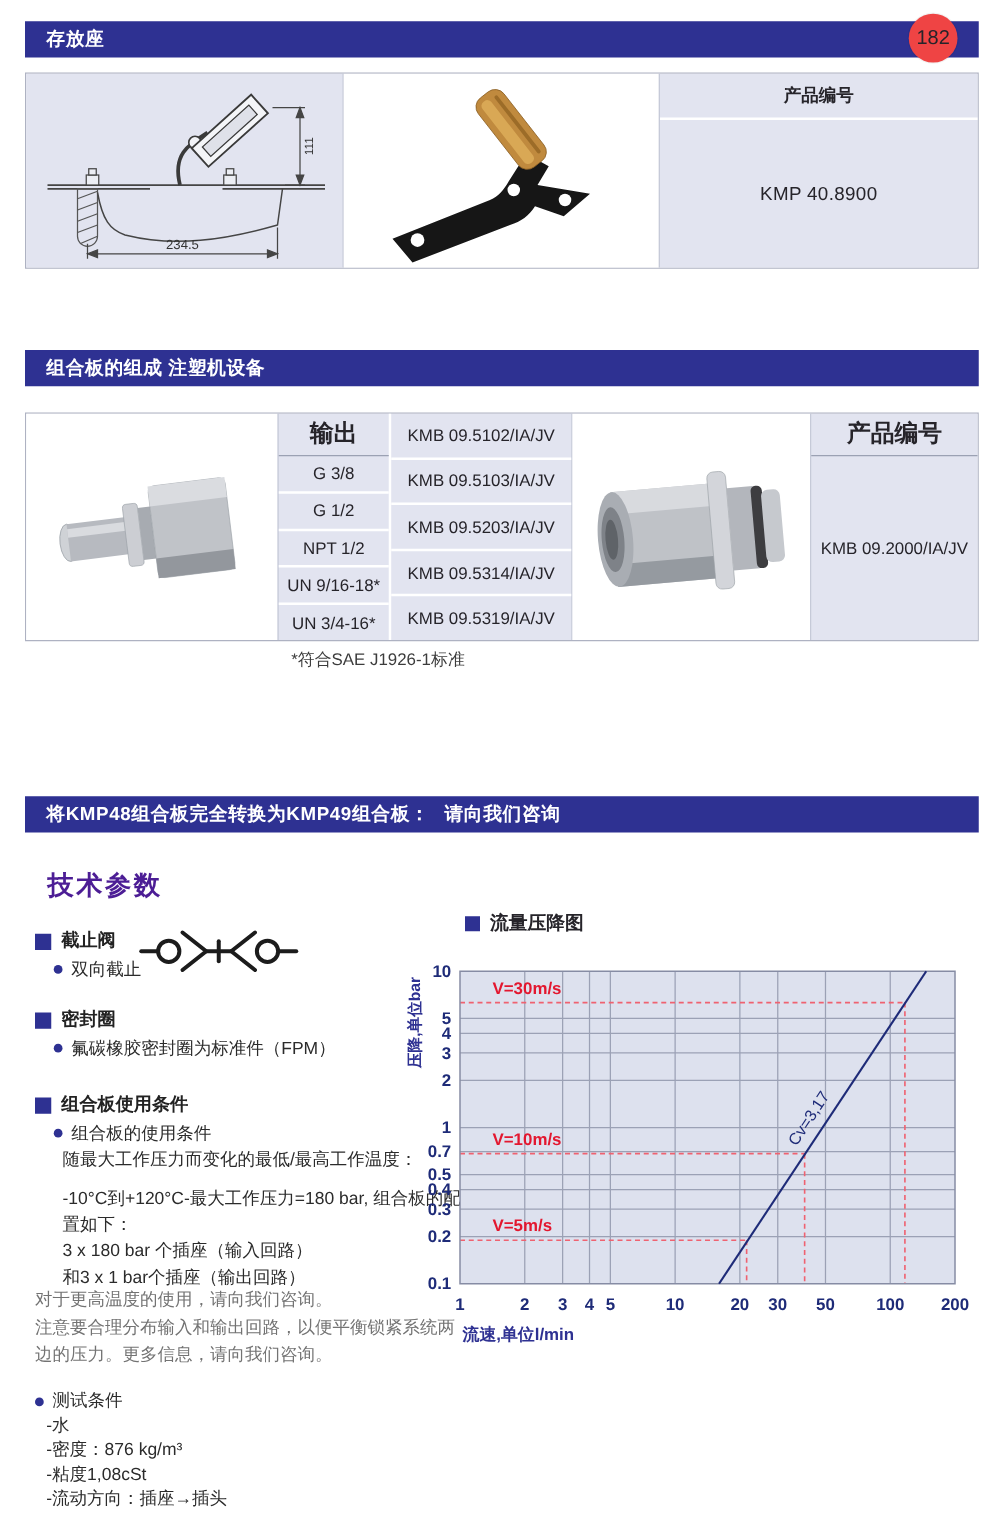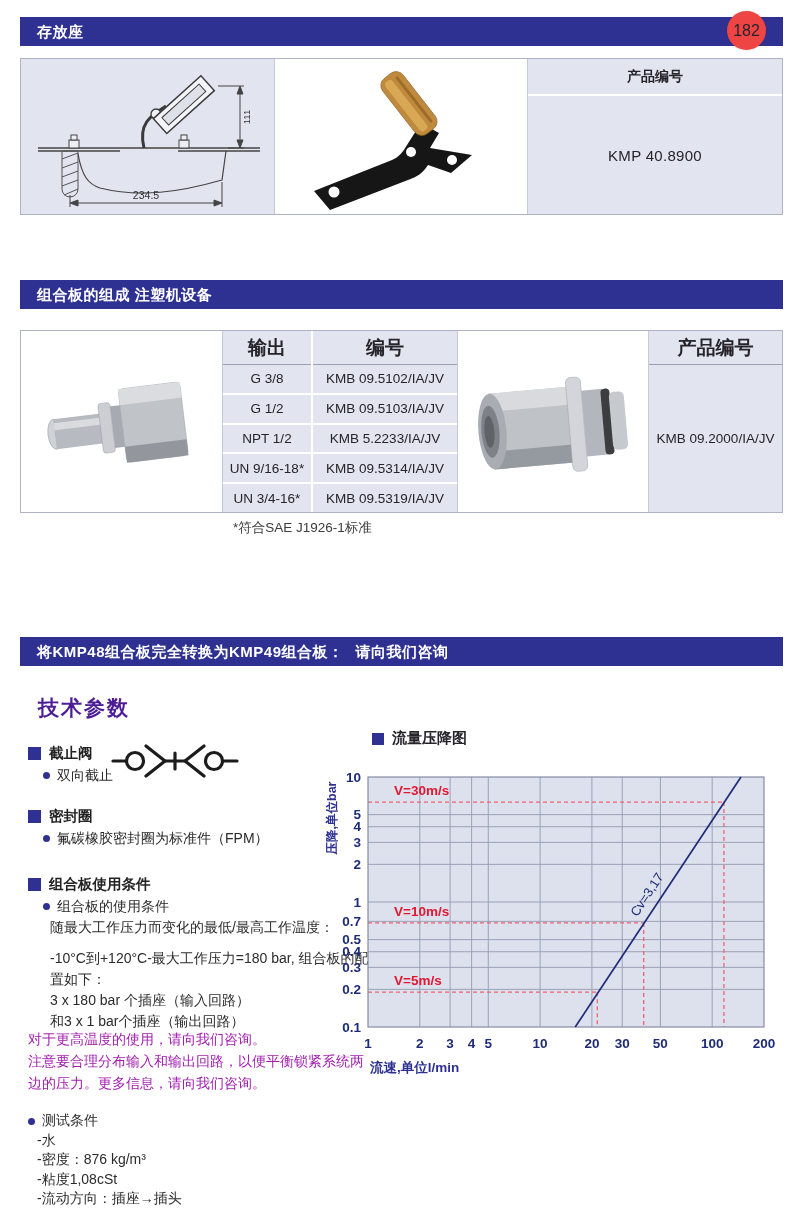--- a/index.html
+++ b/index.html
@@ -49,21 +49,21 @@
   .tech-heading{position:absolute;left:38px;top:694px;font-size:21px;font-weight:bold;
                 color:#4c1d95;letter-spacing:2px;}
   .block{position:absolute;left:28px;width:352px;font-size:14px;line-height:21px;color:#2b2b2b;}
   .btitle{display:flex;align-items:center;font-weight:bold;font-size:14.5px;color:#222;}
   .sq{width:13px;height:13px;background:#2e3192;margin-right:8px;flex:none;}
   .sq.sm{width:12px;height:12px;}
   .brow{display:flex;padding-left:15px;margin-top:1px;}
   .dot{width:7px;height:7px;border-radius:50%;background:#2e3192;margin:7px 7px 0 0;flex:none;}
   .bline{padding-left:22px;}
   .bline.sp{margin-top:10px;}
-  .notes{position:absolute;left:28px;top:1028px;width:338px;font-size:14px;line-height:22px;color:#a21caf;}
+  .notes{position:absolute;left:28px;top:1028px;width:338px;font-size:14px;line-height:22px;color:#737373;}
   .testblock{position:absolute;left:28px;top:1110px;width:320px;font-size:14px;line-height:19.5px;color:#2b2b2b;}
   .testblock .lines{padding-left:9px;}
 
   
   .chart-title{position:absolute;left:372px;top:729px;display:flex;align-items:center;
                font-weight:bold;font-size:15px;color:#26242a;}
   #chart{position:absolute;left:324px;top:766px;width:470px;height:315px;}
 </style>
 </head>
 <body>
@@ -164,24 +164,23 @@
     </div>
     <div class="t2col c-out">
       <div class="h">输出</div>
       <div class="cell">G 3/8</div>
       <div class="cell">G 1/2</div>
       <div class="cell">NPT 1/2</div>
       <div class="cell">UN 9/16-18*</div>
       <div class="cell last">UN 3/4-16*</div>
     </div>
     <div class="t2col c-code">
-      <div class="h">编号</div>
       <div class="cell">KMB 09.5102/IA/JV</div>
       <div class="cell">KMB 09.5103/IA/JV</div>
-      <div class="cell">KMB 5.2233/IA/JV</div>
+      <div class="cell">KMB 09.5203/IA/JV</div>
       <div class="cell">KMB 09.5314/IA/JV</div>
       <div class="cell last">KMB 09.5319/IA/JV</div>
     </div>
     <div class="imgcell c-img2">
       <svg width="185" height="175" viewBox="0 0 185 175">
         <g transform="translate(95,90) rotate(-5) translate(-95,-90)">
           <rect x="30" y="54" width="80" height="76" fill="#bfc2c7"></rect>
           <rect x="30" y="54" width="80" height="18" fill="#d8dade"></rect>
           <rect x="30" y="112" width="80" height="18" fill="#959aa0"></rect>
           <ellipse cx="31" cy="92" rx="14" ry="38" fill="#a9adb3"></ellipse>

